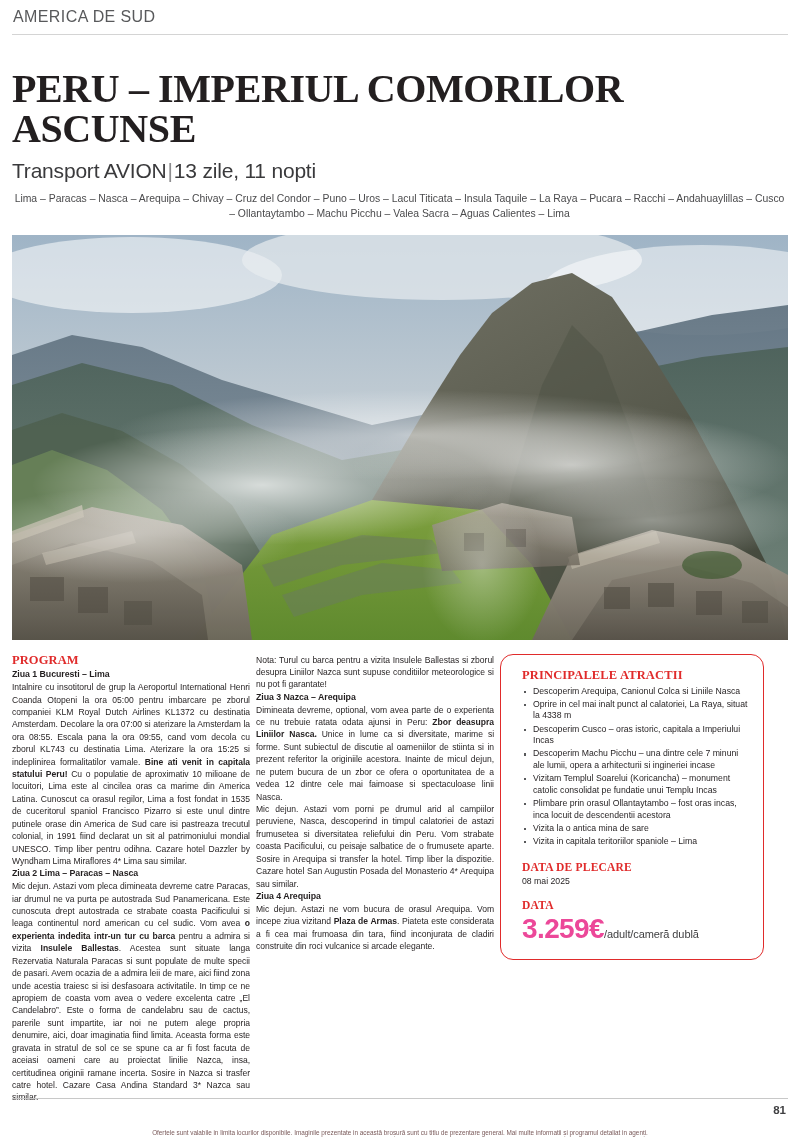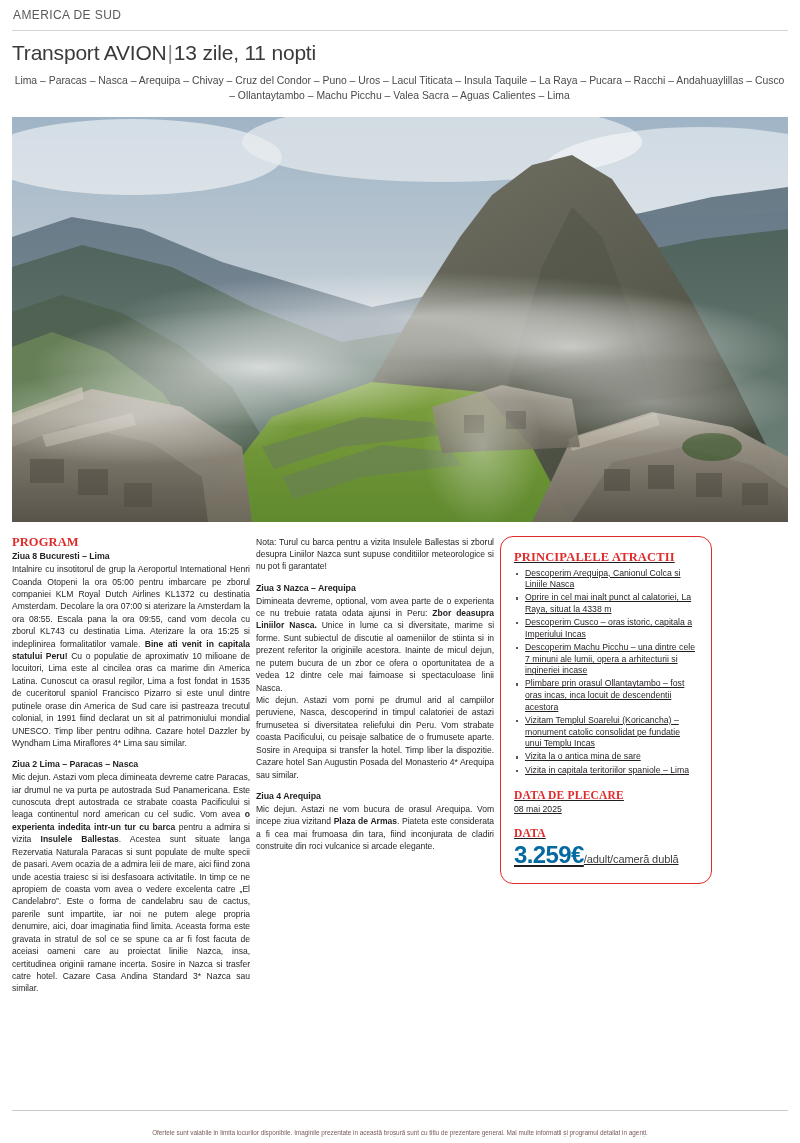--- a/index.html
+++ b/index.html
@@ -16,21 +16,21 @@
 
   .page {
     width: 800px;
     height: 1143px;
     position: relative;
     padding: 0 12px;
   }
 
   
   .kicker {
-    font-size: 12px;
+    font-size: 16px;
     letter-spacing: 0.4px;
     color: #58595b;
     padding-top: 8px;
     padding-left: 1px;
   }
   .kicker-rule {
     border-bottom: 1px solid #d4d4d4;
     margin-top: 8px;
     margin-bottom: 0;
   }
@@ -97,36 +97,34 @@
     color: #e02b2b;
     font-weight: 700;
     font-size: 12.5px;
     letter-spacing: 0.1px;
     line-height: 1.1;
     margin-bottom: 1px;
   }
   .day-head {
     font-weight: 700;
     font-size: 8.8px;
-    margin-top: 9px;
     margin-bottom: 0px;
     text-align: left;
     letter-spacing: -0.05px;
   }
   .day-head.first { margin-top: 1px; }
   b { font-weight: 700; }
 
   
   .sidebar { width: 252px; }
   .infobox {
     border: 1.2px solid #e02b2b;
     border-radius: 13px;
-    padding: 13px 13px 14px 13px;
-    width: 212px;
-    text-decoration: underline;
+    padding: 13px 13px 14px 21px;
+    width: 264px;
   }
   .box-title {
     font-family: "Liberation Serif", serif;
     color: #e02b2b;
     font-weight: 700;
     font-size: 12.5px;
     letter-spacing: 0.15px;
     margin-bottom: 3px;
   }
   ul.attractions {
@@ -162,24 +160,24 @@
     font-size: 8.7px;
     color: #231f20;
     margin-top: 3px;
   }
   .price-row {
     margin-top: 2px;
     display: flex;
     align-items: baseline;
   }
   .price-main {
-    font-size: 24px;
+    font-size: 28px;
     font-weight: 700;
     letter-spacing: -0.6px;
-    color: #0369a1;
+    color: #ec4899;
     text-align: right;
   }
   .price-suffix {
     font-size: 11px;
     color: #3f3f41;
     letter-spacing: -0.1px;
   }
 
   
   .footer {
@@ -209,20 +207,21 @@
   }
 </style>
 </head>
 <body>
 
 <div class="page">
 
   <div class="kicker">AMERICA DE SUD</div>
   <div class="kicker-rule"></div>
 
+  <h1 class="title">PERU – IMPERIUL COMORILOR ASCUNSE</h1>
 
   <div class="subtitle">
     <span>Transport AVION</span><span class="sep">|</span><span>13 zile, 11 nopti</span>
   </div>
 
   <div class="route">Lima – Paracas – Nasca – Arequipa – Chivay – Cruz del Condor – Puno – Uros – Lacul Titicata – Insula Taquile – La Raya – Pucara – Racchi – Andahuaylillas – Cusco – Ollantaytambo – Machu Picchu – Valea Sacra – Aguas Calientes – Lima</div>
 
   <div class="hero">
     <svg viewBox="0 0 776 405" preserveAspectRatio="none">
       <defs>
@@ -314,21 +313,21 @@
       <ellipse cx="640" cy="285" rx="150" ry="42" fill="url(#mist1)" opacity="0.45"></ellipse>
       <ellipse cx="470" cy="330" rx="60" ry="80" fill="url(#mist1)" opacity="0.4"></ellipse>
     </svg>
   </div>
 
   <div class="content">
 
     <div class="col">
       <div class="section-head">PROGRAM</div>
 
-      <div class="day-head first">Ziua 8 Bucuresti – Lima</div>
+      <div class="day-head first">Ziua 1 Bucuresti – Lima</div>
       <p><span>Intalnire cu insotitorul de grup la Aeroportul International Henri Coanda Otopeni la ora 05:00 pentru imbarcare  pe zborul companiei KLM Royal Dutch Airlines KL1372 cu destinatia Amsterdam. Decolare la ora 07:00 si aterizare la Amsterdam la ora 08:55. Escala pana la ora 09:55, cand vom decola cu zborul KL743 cu destinatia Lima. Aterizare la ora 15:25 si indeplinirea formalitatilor vamale. </span><b>Bine ati venit in capitala statului Peru!</b><span> Cu o populatie de aproximativ 10 milioane de locuitori, Lima este al cincilea oras ca marime din America Latina. Cunoscut ca orasul regilor, Lima a fost fondat in 1535 de cuceritorul spaniol Francisco Pizarro si este unul dintre putinele orase din America de Sud care isi pastreaza trecutul colonial, in 1991 fiind declarat un sit al patrimoniului mondial UNESCO. Timp liber pentru odihna. Cazare hotel Dazzler by Wyndham Lima Miraflores 4* Lima sau similar.</span></p>
 
       <div class="day-head">Ziua 2  Lima – Paracas – Nasca</div>
       <p><span>Mic dejun. Astazi vom pleca dimineata devreme catre Paracas, iar drumul ne va purta pe autostrada Sud Panamericana. Este cunoscuta drept autostrada ce strabate coasta Pacificului si leaga continentul nord american cu cel sudic. Vom avea </span><b>o experienta indedita intr-un tur cu barca</b><span> pentru a admira si vizita </span><b>Insulele Ballestas</b><span>. Acestea sunt situate langa Rezervatia Naturala Paracas si sunt populate de multe specii de pasari. Avem ocazia de a admira leii de mare, aici fiind zona unde acestia traiesc si isi desfasoara activitatile. In timp ce ne apropiem de coasta vom avea o vedere excelenta catre „El Candelabro”. Este o forma de candelabru sau de cactus, parerile sunt impartite, iar noi ne putem alege propria denumire, aici, doar imaginatia fiind limita. Aceasta forma este gravata in stratul de sol ce se spune ca ar fi fost facuta de aceiasi oameni care au proiectat linilie Nazca, insa, certitudinea originii ramane incerta. Sosire in Nazca si trasfer catre hotel. Cazare Casa Andina Standard 3* Nazca sau similar.</span></p>
     </div>
 
     <div class="col">
       <p><span>Nota: Turul cu barca pentru a vizita Insulele Ballestas si zborul desupra Liniilor Nazca sunt supuse conditiilor meteorologice si nu pot fi garantate!</span></p>
 
       <div class="day-head">Ziua 3 Nazca – Arequipa</div>
@@ -340,37 +339,38 @@
     </div>
 
     <div class="sidebar">
       <div class="infobox">
         <div class="box-title">PRINCIPALELE ATRACTII</div>
         <ul class="attractions">
           <li>Descoperim Arequipa, Canionul Colca si Liniile Nasca</li>
           <li>Oprire in cel mai inalt punct al calatoriei, La Raya, situat la 4338 m</li>
           <li>Descoperim Cusco – oras istoric, capitala a Imperiului Incas</li>
           <li>Descoperim Machu Picchu – una dintre cele 7 minuni ale lumii, opera a arhitecturii si ingineriei incase</li>
+          <li>Vizitam Templul Soarelui (Koricancha) – monument catolic consolidat pe fundatie unui Templu Incas</li>
           <li>Plimbare prin orasul Ollantaytambo – fost oras incas, inca locuit de descendentii acestora</li>
-          <li>Vizitam Templul Soarelui (Koricancha) – monument catolic consolidat pe fundatie unui Templu Incas</li>
           <li>Vizita la o antica mina de sare</li>
           <li>Vizita in capitala teritoriilor spaniole – Lima</li>
         </ul>
 
         <div class="field-label">DATA DE PLECARE</div>
         <div class="field-value">08 mai 2025</div>
 
         <div class="field-label">DATA</div>
         <div class="price-row">
           <span class="price-main">3.259€</span>
           <span class="price-suffix">/adult/cameră dublă</span>
         </div>
       </div>
     </div>
 
   </div>
 
   <div class="footer">
     <div class="footer-rule"></div>
+    <div class="page-num">81</div>
     <div class="disclaimer">Ofertele sunt valabile in limita locurilor disponibile. Imaginile prezentate in această broșură sunt cu titlu de prezentare general. Mai multe informatii și programul detaliat in agenți.</div>
   </div>
 
 </div>
 
 </body></html>

